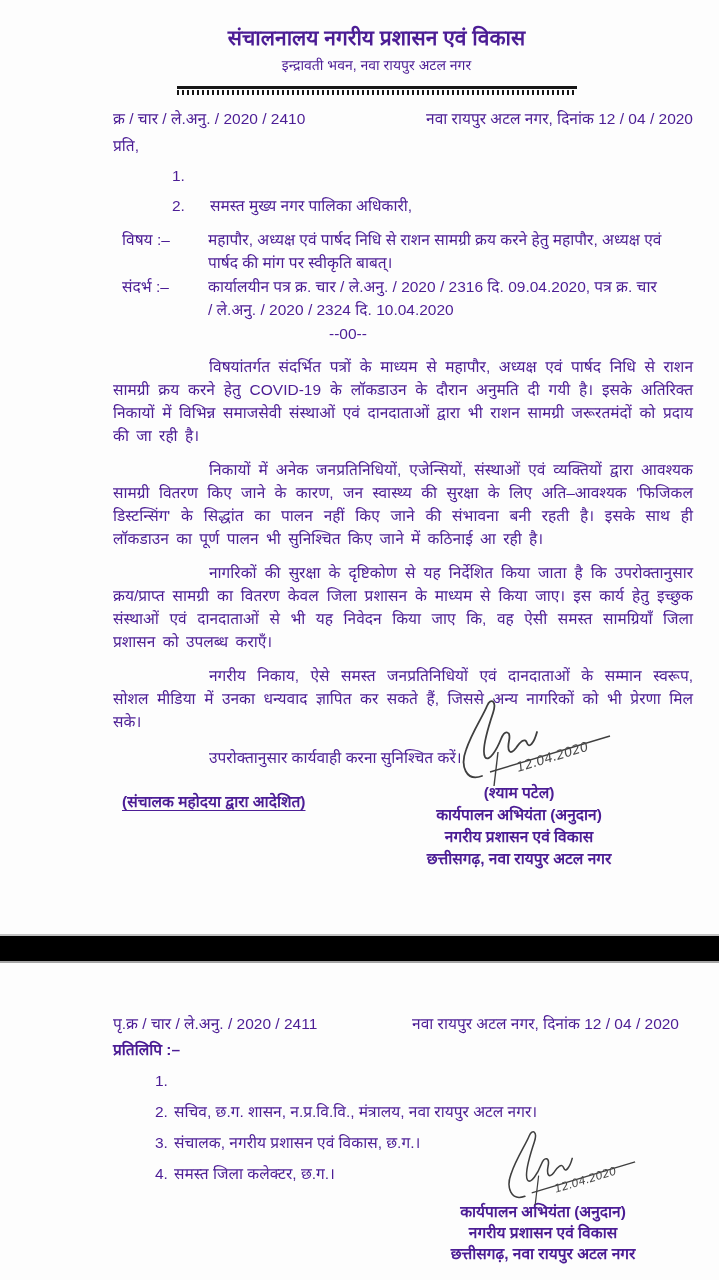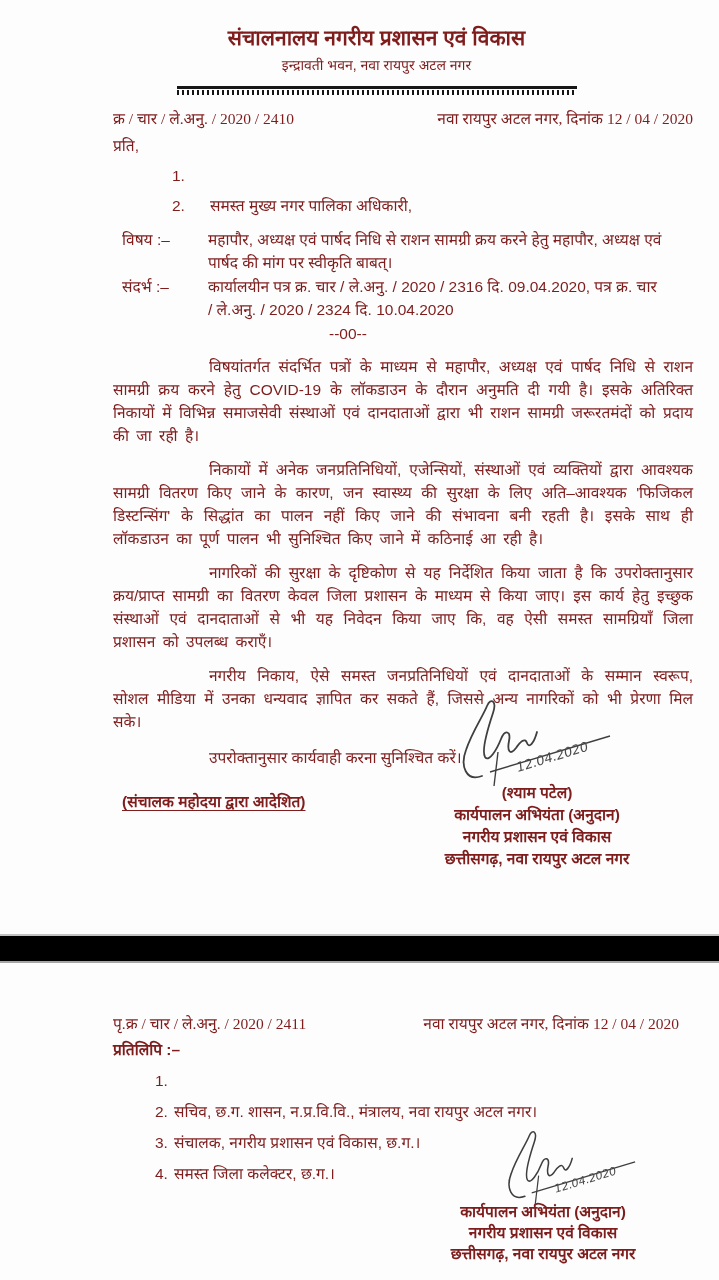--- a/index.html
+++ b/index.html
@@ -1,46 +1,46 @@
 <!DOCTYPE html>
 <html><head>
 <meta charset="utf-8">
 <style>
   html,body{margin:0;padding:0;background:#ffffff;}
   .page{
     position:relative;width:719px;height:1280px;background:#fdfdfd;
-    font-family:"Liberation Sans","DejaVu Sans",sans-serif;color:#7f1d1d;
+    font-family:"Liberation Sans","DejaVu Sans",sans-serif;color:#4c1d95;
     overflow:hidden;font-size:15.5px;
   }
   
   .page1{position:absolute;left:0;top:0;right:0;padding:24px 26px 0 113px;box-sizing:border-box;}
   .letterhead{margin-left:-53px;text-align:center;}
   .lh-title{font-size:21px;font-weight:bold;line-height:28px;}
   .lh-subtitle{font-size:14px;font-weight:normal;line-height:27px;}
   .lh-rule{width:400px;margin:7px auto 0;}
   .lh-rule .bar{height:3px;background:#161616;}
   .lh-rule .teeth{height:5px;margin-top:1px;
     background:repeating-linear-gradient(90deg,#161616 0 2px,transparent 2px 5px);}
-  .refrow{display:flex;justify-content:space-between;margin-top:13px;line-height:22px;font-family:Liberation Serif, serif;}
+  .refrow{display:flex;justify-content:space-between;margin-top:13px;line-height:22px;}
   .to-label{margin-top:5px;line-height:22px;}
   .addressee{display:flex;margin-top:8px;line-height:22px;}
   .addressee .no{width:38px;margin-left:59px;flex:none;}
   .kv{display:flex;margin-top:11px;line-height:23px;}
   .kv .k{width:86px;margin-left:9px;flex:none;}
   .kv.subject .v{max-width:470px;}
   .kv.reference{margin-top:1px;}
   .kv.reference .v{max-width:455px;}
   .separator{text-align:center;position:relative;left:-55px;margin-top:3px;line-height:20px;}
   p.body{margin:11px 0 0;line-height:23px;text-align:justify;text-indent:96px;word-spacing:3px;}
   .closing{margin:13px 0 0;text-indent:96px;line-height:23px;}
   .ordered{margin-top:21px;margin-left:9px;font-weight:bold;
     text-decoration:underline;text-underline-offset:3px;display:inline-block;}
   .sig-mark{position:absolute;}
   .sig1{left:452px;top:696px;}
-  .signatory1{position:absolute;right:52px;top:782px;width:260px;text-align:center;
+  .signatory1{position:absolute;right:70px;top:782px;width:260px;text-align:center;
     font-weight:bold;line-height:22px;}
   
   .band{position:absolute;left:0;top:934px;width:719px;height:25px;background:#000;
     border-top:2px solid #c2c2c2;border-bottom:2px solid #a5a5a5;box-sizing:content-box;}
   
   .page2{position:absolute;left:0;top:1013px;right:14px;padding:0 26px 0 113px;box-sizing:border-box;}
   .copy-label{margin-top:4px;font-weight:bold;line-height:22px;}
   .copy{display:flex;margin-top:9px;line-height:22px;}
   .copy .no{width:19px;margin-left:42px;flex:none;}
   .sig2{right:52px;top:1126px;}

